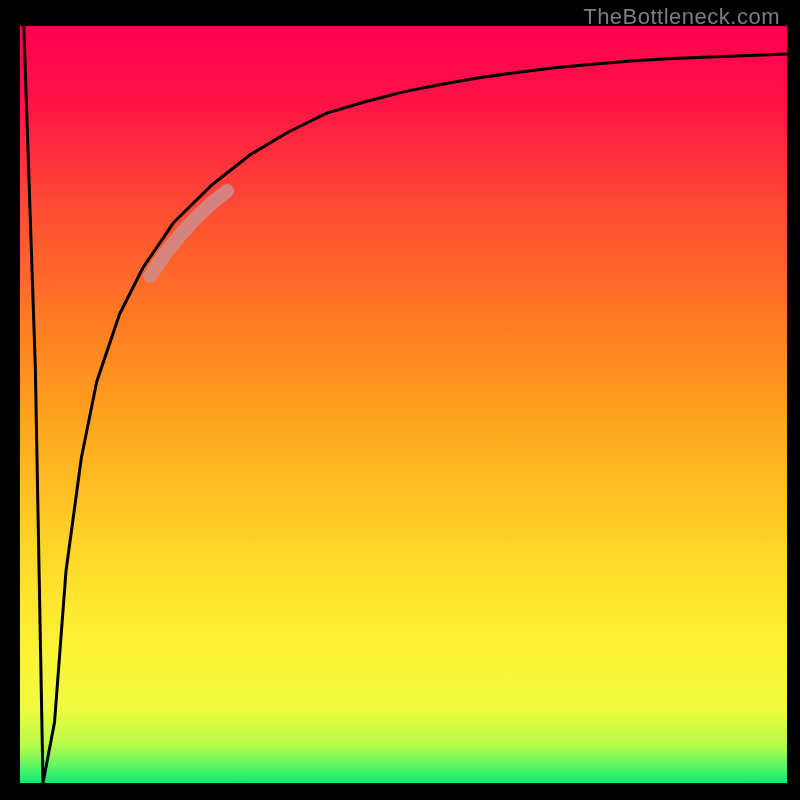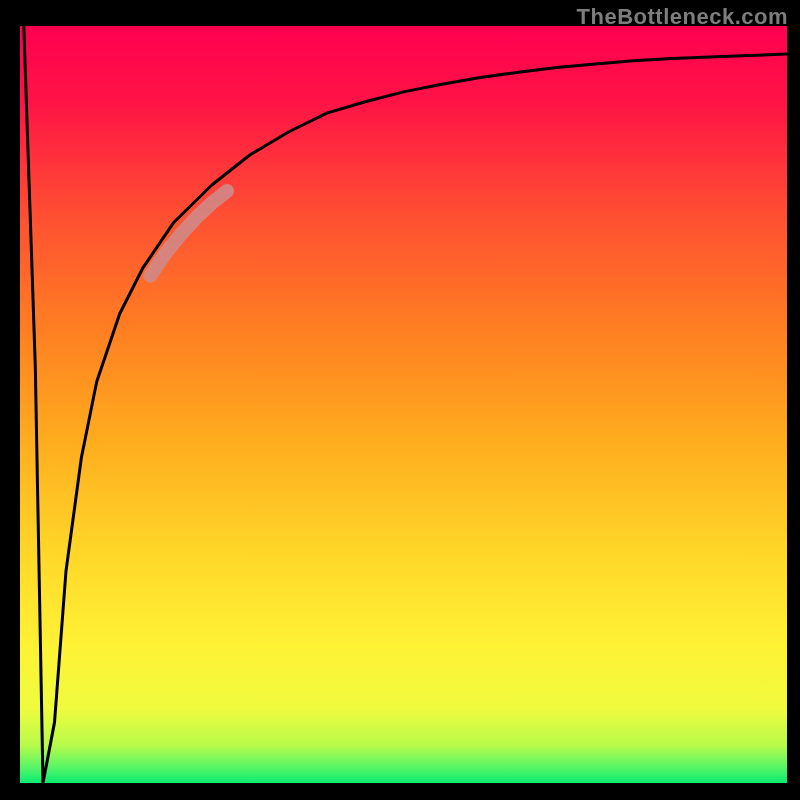--- a/index.html
+++ b/index.html
@@ -12,24 +12,24 @@
     font-family: Arial, Helvetica, sans-serif;
   }
   .stage {
     position: relative;
     width: 800px;
     height: 800px;
   }
   .watermark {
     position: absolute;
     top: 4px;
-    right: 12px;
+    right: 20px;
     color: #7d7d7d;
     font-size: 22px;
-    font-weight: 700;
+    font-weight: 400;
     letter-spacing: 0.5px;
     z-index: 10;
     user-select: none;
   }
   svg {
     display: block;
   }
 </style>
 </head>
 <body>

